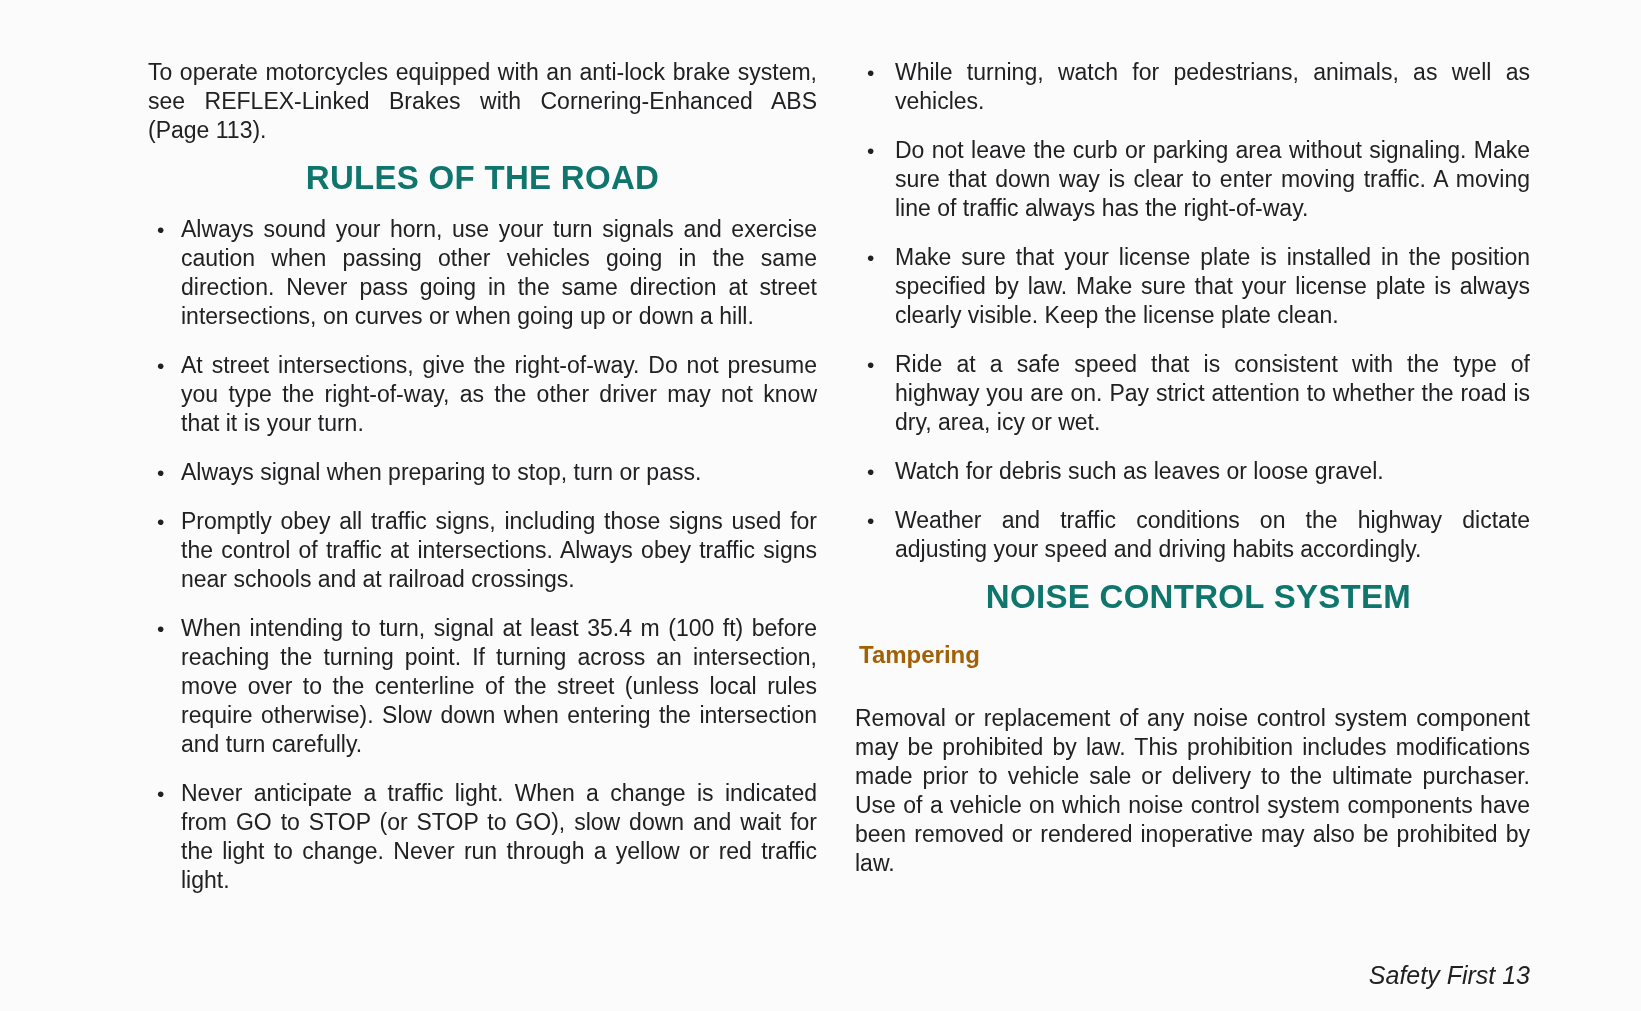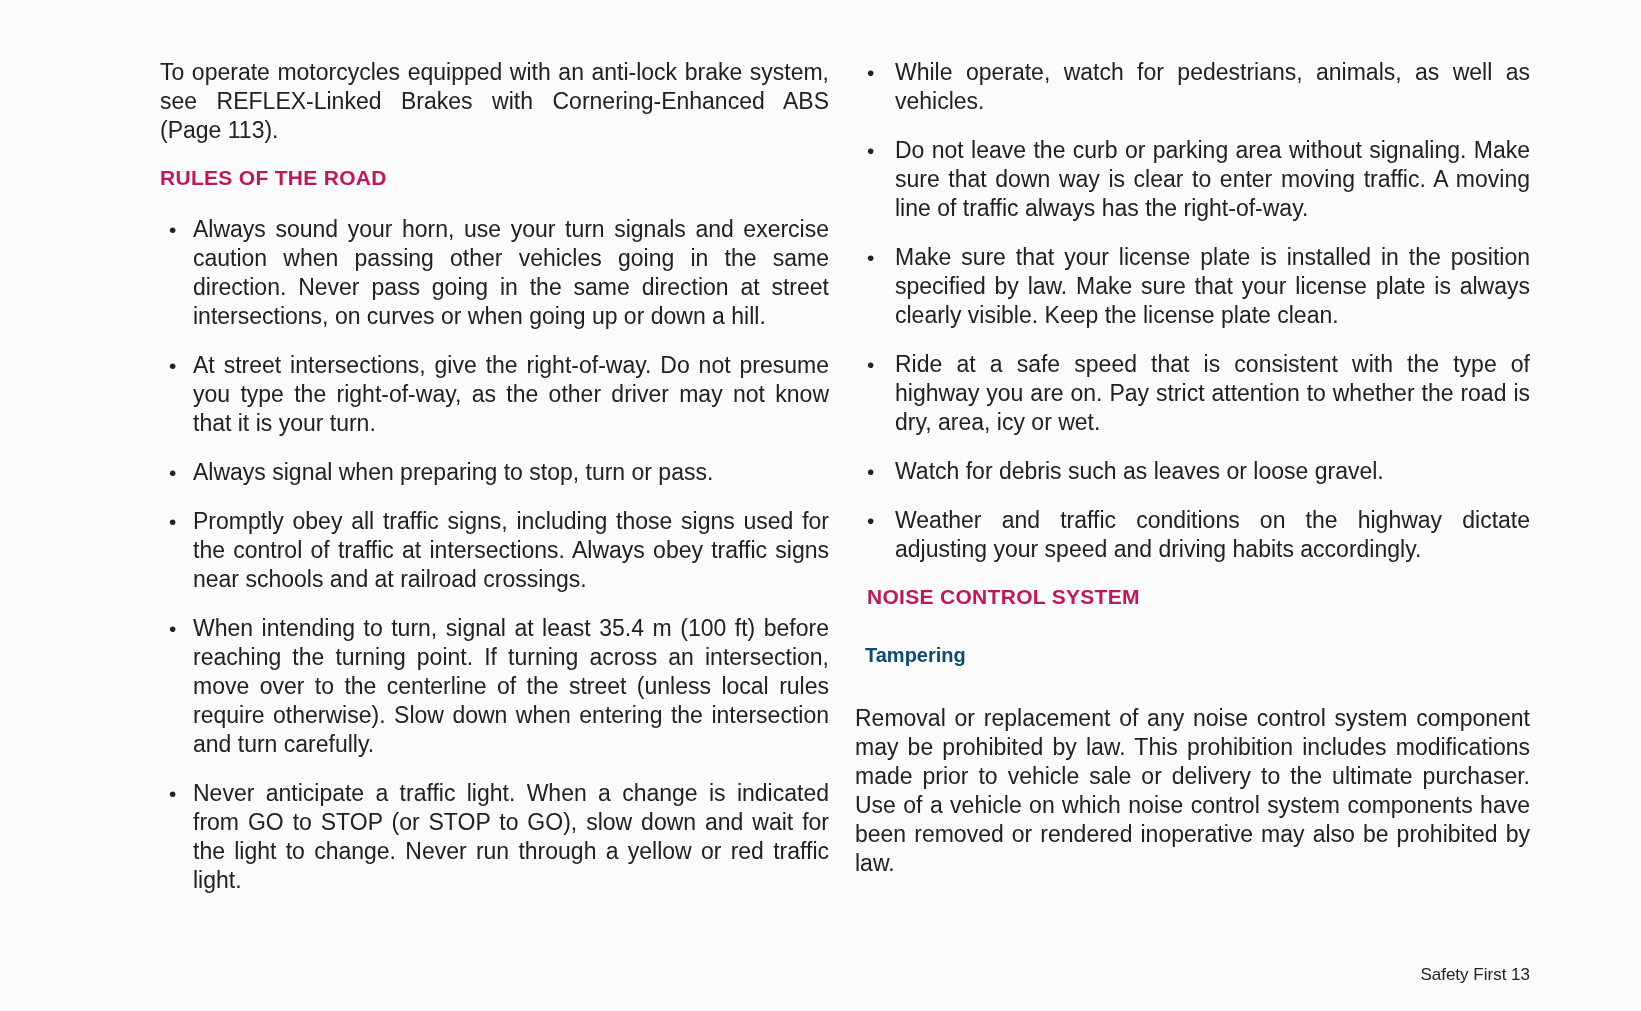--- a/index.html
+++ b/index.html
@@ -17,44 +17,44 @@
     position: absolute;
     inset: 0;
   }
   .col {
     position: absolute;
     top: 58px;
     font-size: 23px;
     line-height: 29px;
     text-align: justify;
   }
-  .col-left  { left: 160px; width: 669px; }
+  .col-left  { left: 148px; width: 669px; }
   .col-right { left: 855px; width: 675px; }
 
   .intro { margin: 0; }
 
   h1 {
-    font-size: 21px;
+    font-size: 33px;
     line-height: 34px;
     font-weight: bold;
-    color: #be185d;
+    color: #0f766e;
     letter-spacing: 0.3px;
-    text-align: left;
+    text-align: center;
     margin: 0;
   }
   .col-left h1  { margin: 16px 0 20px 0; }
   .col-right h1 { margin: 16px 0 0 12px; }
 
   h2 {
-    font-size: 20px;
+    font-size: 24px;
     line-height: 30px;
     font-weight: bold;
-    color: #0c4a6e;
+    color: #a16207;
     text-align: left;
-    margin: 26px 0 0 10px;
+    margin: 26px 0 0 4px;
   }
 
   .body-para { margin: 34px 0 0 0; }
 
   ul.bullets {
     list-style: none;
     margin: 0;
     padding: 0;
   }
   ul.bullets li {
@@ -70,24 +70,25 @@
   .col-right .marker { flex: 0 0 40px; padding-left: 12px; }
   .btext {
     flex: 1 1 auto;
     text-align: justify;
   }
 
   .footer {
     position: absolute;
     top: 960px;
     right: 111px;
-    font-size: 17px;
+    font-size: 25px;
     line-height: 30px;
     color: #212123;
     text-align: center;
+    font-style: italic;
   }
 </style>
 </head>
 <body>
 
 <div class="page">
 
   <div class="col col-left">
     <p class="intro">To operate motorcycles equipped with an anti-lock brake system, see REFLEX-Linked Brakes with Cornering-Enhanced ABS (Page 113).</p>
 
@@ -118,21 +119,21 @@
         <span class="marker">•</span>
         <span class="btext">Never anticipate a traffic light. When a change is indicated from GO to STOP (or STOP to GO), slow down and wait for the light to change. Never run through a yellow or red traffic light.</span>
       </li>
     </ul>
   </div>
 
   <div class="col col-right">
     <ul class="bullets">
       <li>
         <span class="marker">•</span>
-        <span class="btext">While operate, watch for pedestrians, animals, as well as vehicles.</span>
+        <span class="btext">While turning, watch for pedestrians, animals, as well as vehicles.</span>
       </li>
       <li>
         <span class="marker">•</span>
         <span class="btext">Do not leave the curb or parking area without signaling. Make sure that down way is clear to enter moving traffic. A moving line of traffic always has the right-of-way.</span>
       </li>
       <li>
         <span class="marker">•</span>
         <span class="btext">Make sure that your license plate is installed in the position specified by law. Make sure that your license plate is always clearly visible. Keep the license plate clean.</span>
       </li>
       <li>

